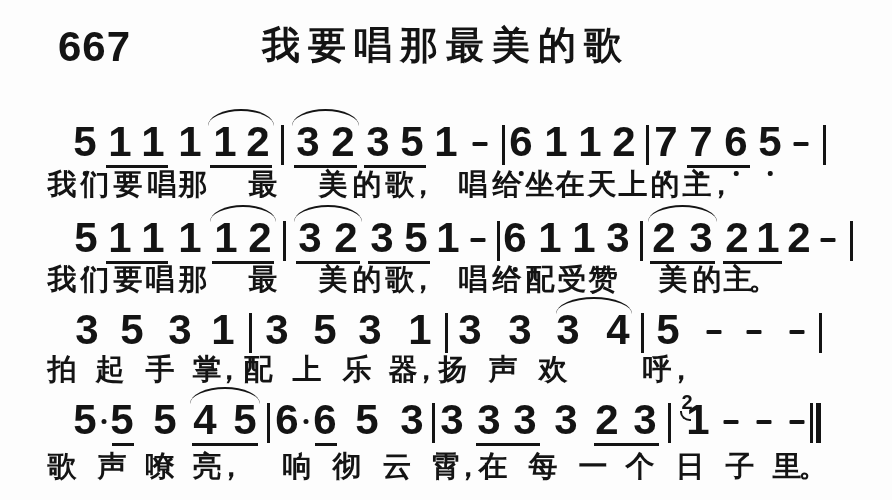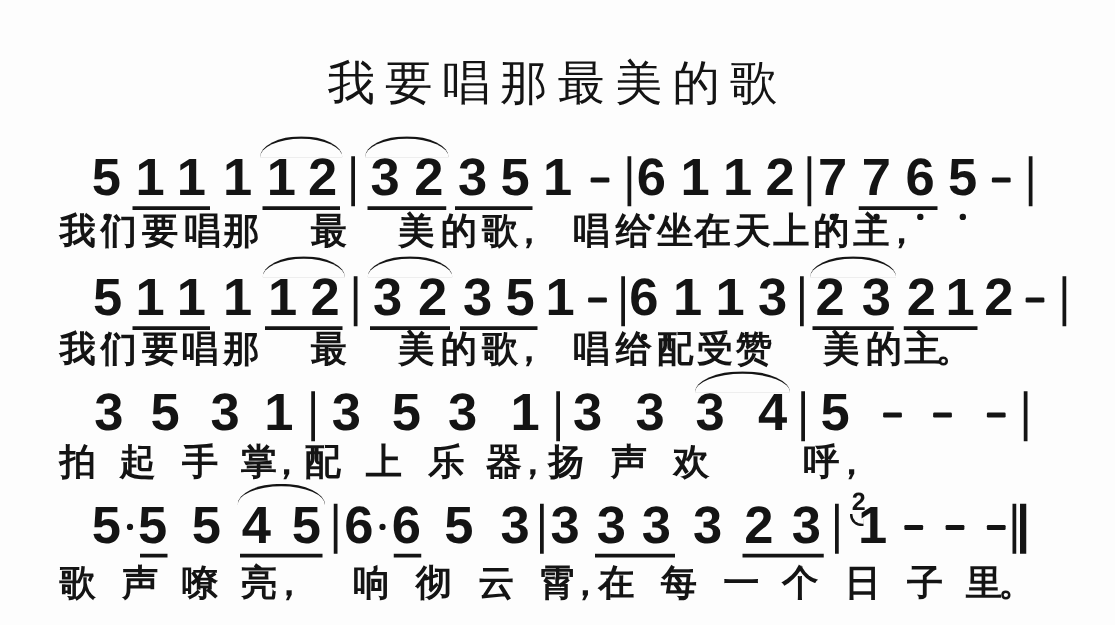--- a/index.html
+++ b/index.html
@@ -6,22 +6,22 @@
   .stage{
     position:relative;width:892px;height:500px;overflow:hidden;
     background:#fdfdfd;color:#141414;
     font-family:"Liberation Sans",sans-serif;
   }
   .hymn-number{
     position:absolute;left:58px;top:26px;
     font-size:42px;font-weight:bold;line-height:1;letter-spacing:1px;
   }
   .title{
-    position:absolute;left:0;right:0;top:47px;text-align:center;
-    font-size:38px;font-weight:normal;line-height:1;letter-spacing:8px;
+    position:absolute;left:0;right:0;top:26px;text-align:center;
+    font-size:38px;font-weight:bold;line-height:1;letter-spacing:8px;
     font-family:"DejaVu Serif",serif;
   }
   .keysig{
     position:absolute;left:55px;top:82px;
     font-size:24px;font-weight:bold;line-height:1;
   }
   .keysig .ts{margin-left:16px;}
   .music-line{position:absolute;left:0;width:892px;height:100px;}
   .note{
     position:absolute;top:-7px;transform:translateX(-50%);
@@ -56,20 +56,21 @@
   .lyric{
     position:absolute;transform:translateX(-50%);
     font-size:29px;line-height:1;white-space:nowrap;font-weight:600;
     font-family:"DejaVu Serif",serif;
   }
 </style>
 </head>
 <body>
 
 <div class="stage" style="background: rgb(253, 253, 253); color: rgb(20, 20, 20);">
+  <div class="hymn-number">667</div>
   <div class="title">我要唱那最美的歌</div>
   <div id="score">
       <div class="music-line" style="top: 128px;">
         <div class="slur" style="left: 208px; width: 66px;"></div>
         <div class="slur" style="left: 292px; width: 67px;"></div>
         <div class="ul" style="left: 106px; width: 62px;"></div>
         <div class="ul" style="left: 210px; width: 62px;"></div>
         <div class="ul" style="left: 294px; width: 63px;"></div>
         <div class="ul" style="left: 364px; width: 62px;"></div>
         <div class="ul" style="left: 687px; width: 63px;"></div>

